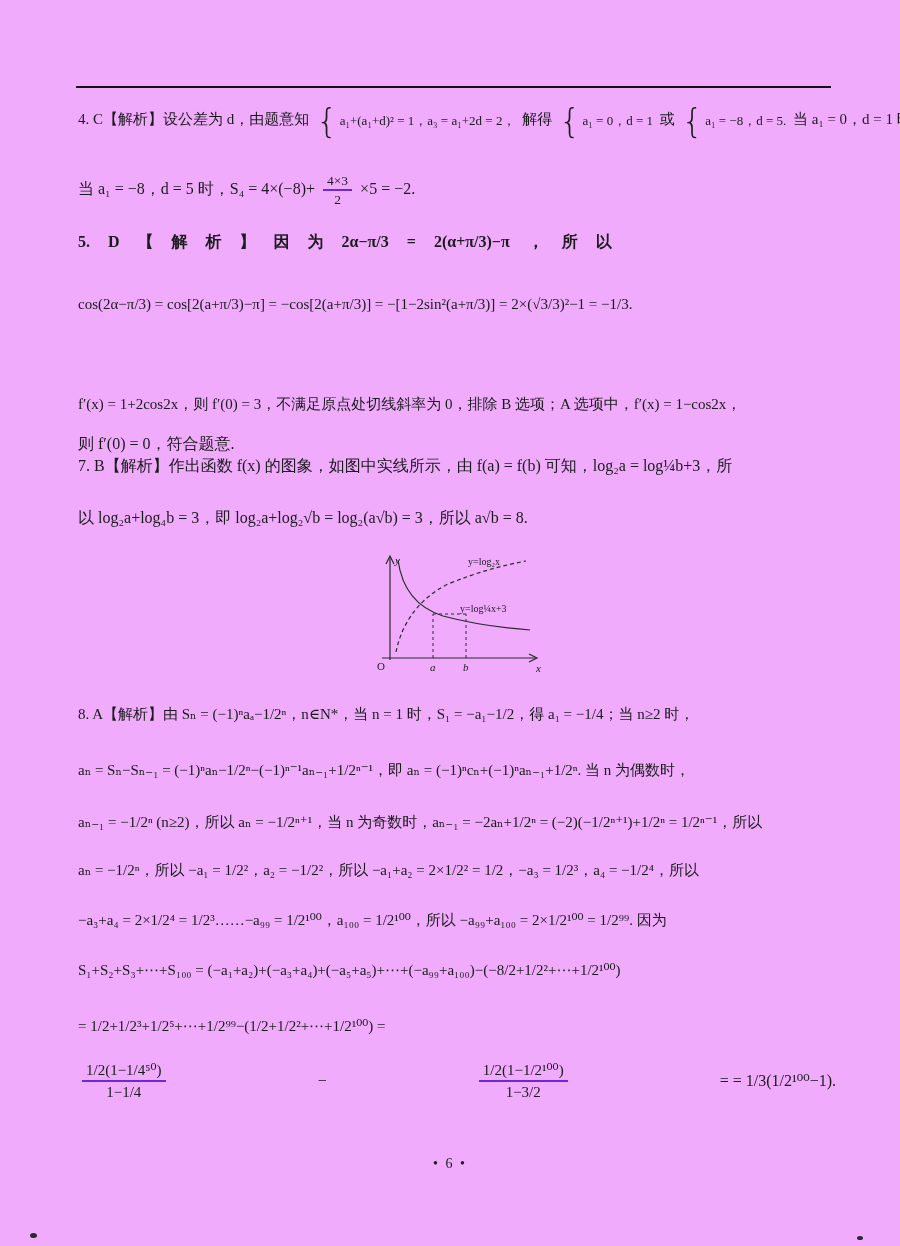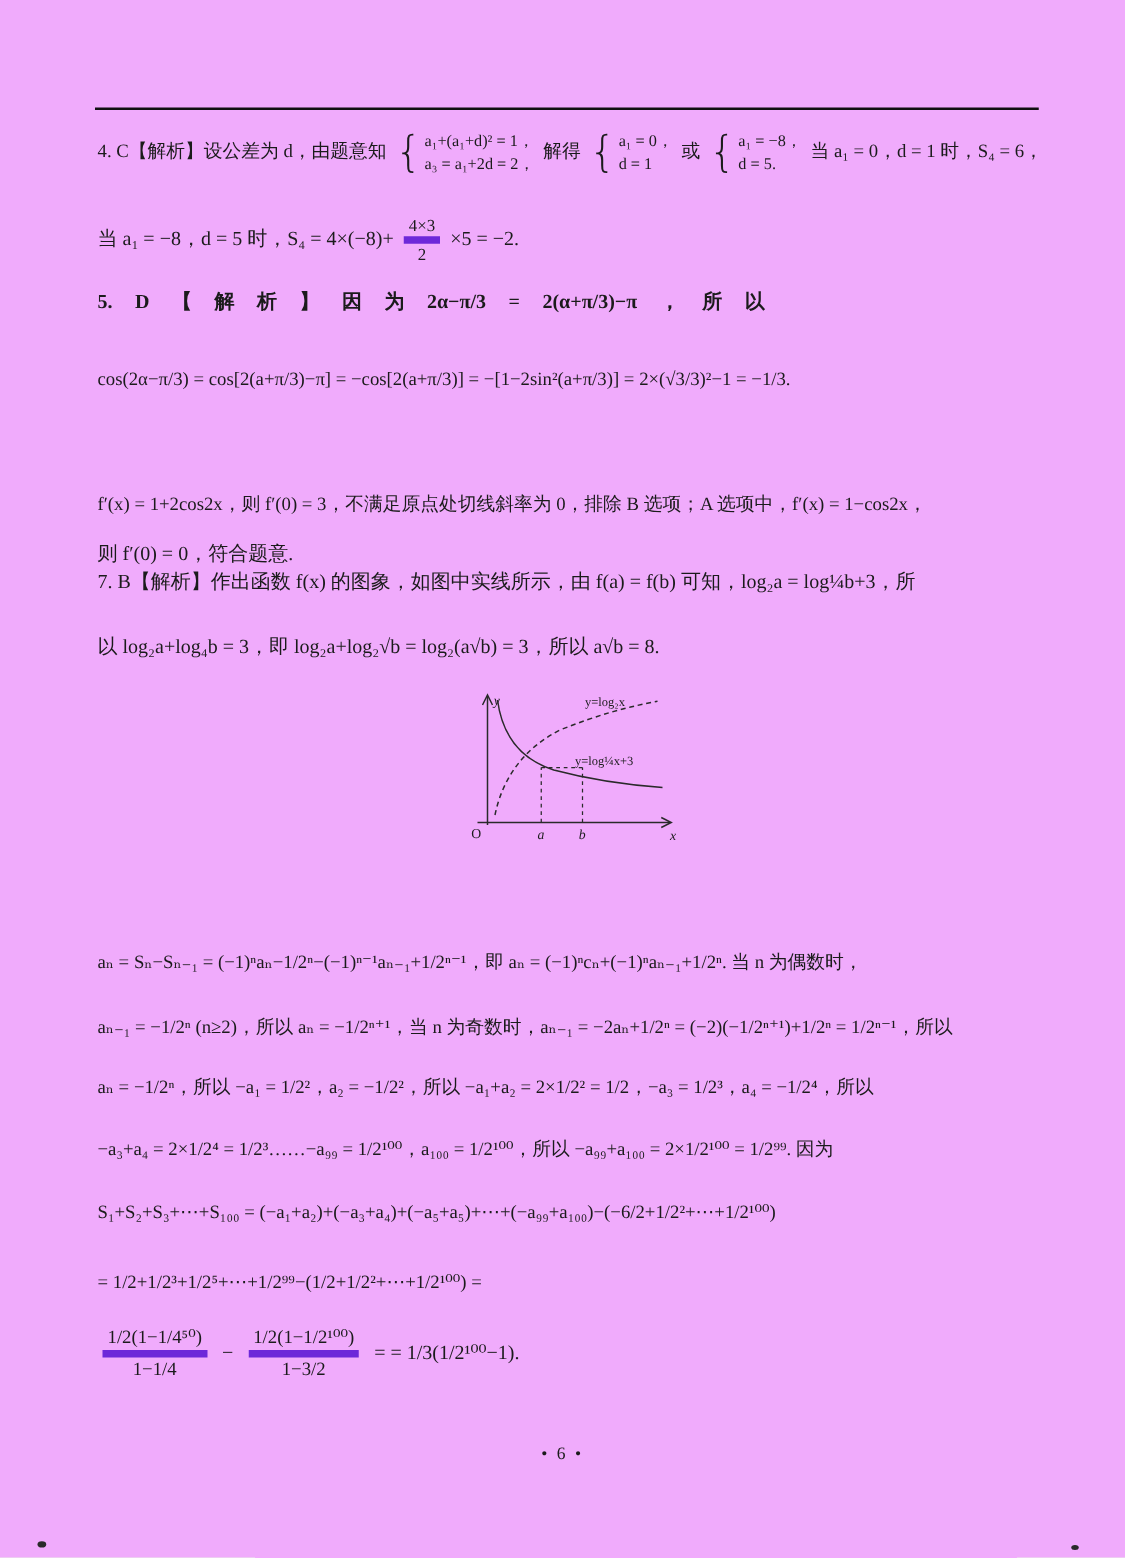--- a/index.html
+++ b/index.html
@@ -38,39 +38,40 @@
   }
   .system .brace {
     font-family: "DejaVu Sans", sans-serif;
     font-size: 34px;
     font-weight: 300;
     line-height: 1;
     margin-right: 2px;
   }
   .system .rows {
     display: inline-flex;
-    flex-direction: column;
+    flex-direction: row;
     font-size: 13px;
     line-height: 18px;
   }
   .frac {
     display: inline-flex;
     flex-direction: column;
     align-items: center;
     vertical-align: middle;
     margin: 0 4px;
     font-size: 13.5px;
     line-height: 17px;
   }
-  .frac .num { padding: 0 4px; border-bottom: 6px solid #6d28d9; }
+  .frac .num { padding: 0 4px; border-bottom: 2px solid #6d28d9; }
   .frac .den { padding: 0 4px; }
   .tall {
     display: flex;
     align-items: center;
     gap: 8px;
+    justify-content: space-between;
   }
   .tall .frac { font-size: 15px; line-height: 20px; }
   .figure-svg { position: absolute; left: 348px; top: 550px; }
   .footer {
     position: absolute;
     left: 0; top: 1156px;
     width: 100%;
     text-align: center;
     font-size: 14px;
     letter-spacing: 2px;
@@ -166,34 +167,37 @@
       <text x="47" y="14">y</text>
       <text x="188" y="122">x</text>
       <text x="29" y="120" font-style="normal">O</text>
       <text x="82" y="121">a</text>
       <text x="115" y="121">b</text>
       <text x="120" y="15" font-size="10" font-style="normal">y=log₂x</text>
       <text x="112" y="62" font-size="10" font-style="normal">y=log¼x+3</text>
     </g>
   </svg>
 
+  <div class="line fs15" style="top:702px">
+    <span>8. A【解析】由 Sₙ = (−1)ⁿaₐ−1/2ⁿ，n∈N*，当 n = 1 时，S₁ = −a₁−1/2，得 a₁ = −1/4；当 n≥2 时，</span>
+  </div>
   <div class="line fs15" style="top:758px">
     <span>aₙ = Sₙ−Sₙ₋₁ = (−1)ⁿaₙ−1/2ⁿ−(−1)ⁿ⁻¹aₙ₋₁+1/2ⁿ⁻¹，即 aₙ = (−1)ⁿcₙ+(−1)ⁿaₙ₋₁+1/2ⁿ. 当 n 为偶数时，</span>
   </div>
   <div class="line fs15" style="top:810px">
     <span>aₙ₋₁ = −1/2ⁿ (n≥2)，所以 aₙ = −1/2ⁿ⁺¹，当 n 为奇数时，aₙ₋₁ = −2aₙ+1/2ⁿ = (−2)(−1/2ⁿ⁺¹)+1/2ⁿ = 1/2ⁿ⁻¹，所以</span>
   </div>
   <div class="line fs15" style="top:858px">
     <span>aₙ = −1/2ⁿ，所以 −a₁ = 1/2²，a₂ = −1/2²，所以 −a₁+a₂ = 2×1/2² = 1/2，−a₃ = 1/2³，a₄ = −1/2⁴，所以</span>
   </div>
   <div class="line fs15" style="top:908px">
     <span>−a₃+a₄ = 2×1/2⁴ = 1/2³……−a₉₉ = 1/2¹⁰⁰，a₁₀₀ = 1/2¹⁰⁰，所以 −a₉₉+a₁₀₀ = 2×1/2¹⁰⁰ = 1/2⁹⁹. 因为</span>
   </div>
   <div class="line fs15" style="top:958px">
-    <span>S₁+S₂+S₃+⋯+S₁₀₀ = (−a₁+a₂)+(−a₃+a₄)+(−a₅+a₅)+⋯+(−a₉₉+a₁₀₀)−(−6/2+1/2²+⋯+1/2¹⁰⁰)</span>
+    <span>S₁+S₂+S₃+⋯+S₁₀₀ = (−a₁+a₂)+(−a₃+a₄)+(−a₅+a₅)+⋯+(−a₉₉+a₁₀₀)−(−8/2+1/2²+⋯+1/2¹⁰⁰)</span>
   </div>
   <div class="line fs15" style="top:1014px">
     <span>= 1/2+1/2³+1/2⁵+⋯+1/2⁹⁹−(1/2+1/2²+⋯+1/2¹⁰⁰) =</span>
   </div>
 
   <div class="line tall" style="top:1060px">
     <span class="frac">
       <span class="num">1/2(1−1/4⁵⁰)</span>
       <span class="den">1−1/4</span>
     </span>

